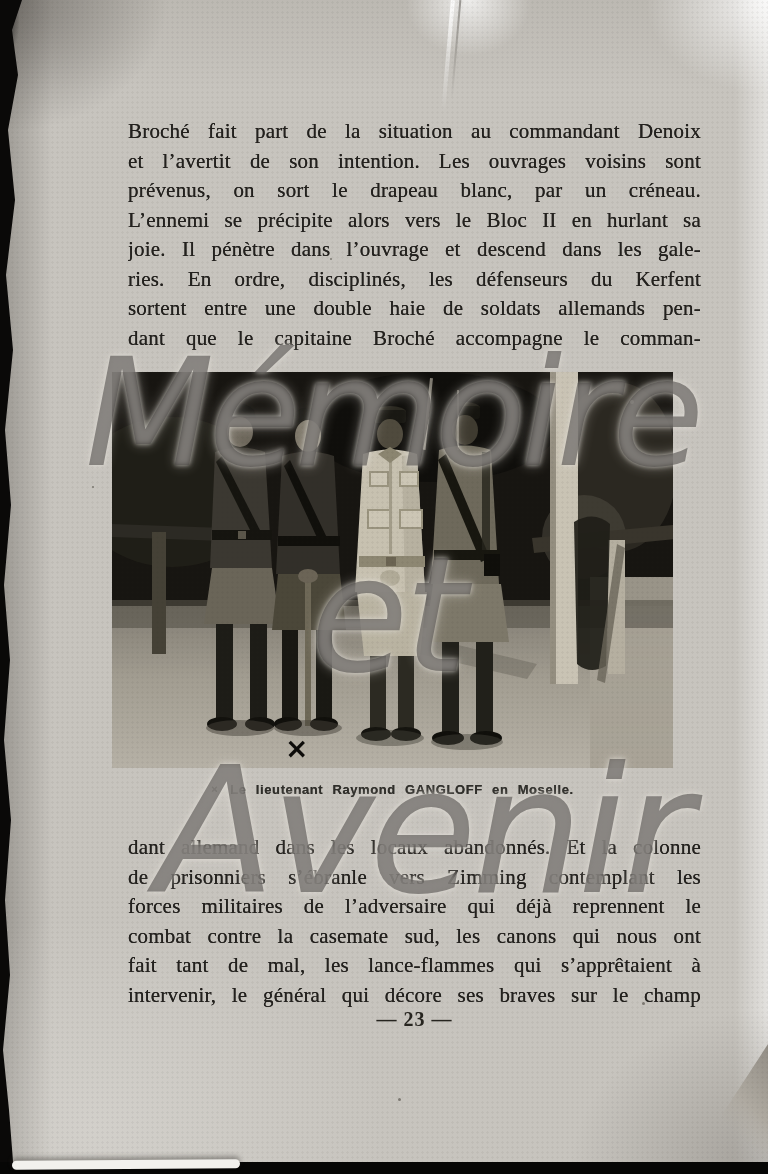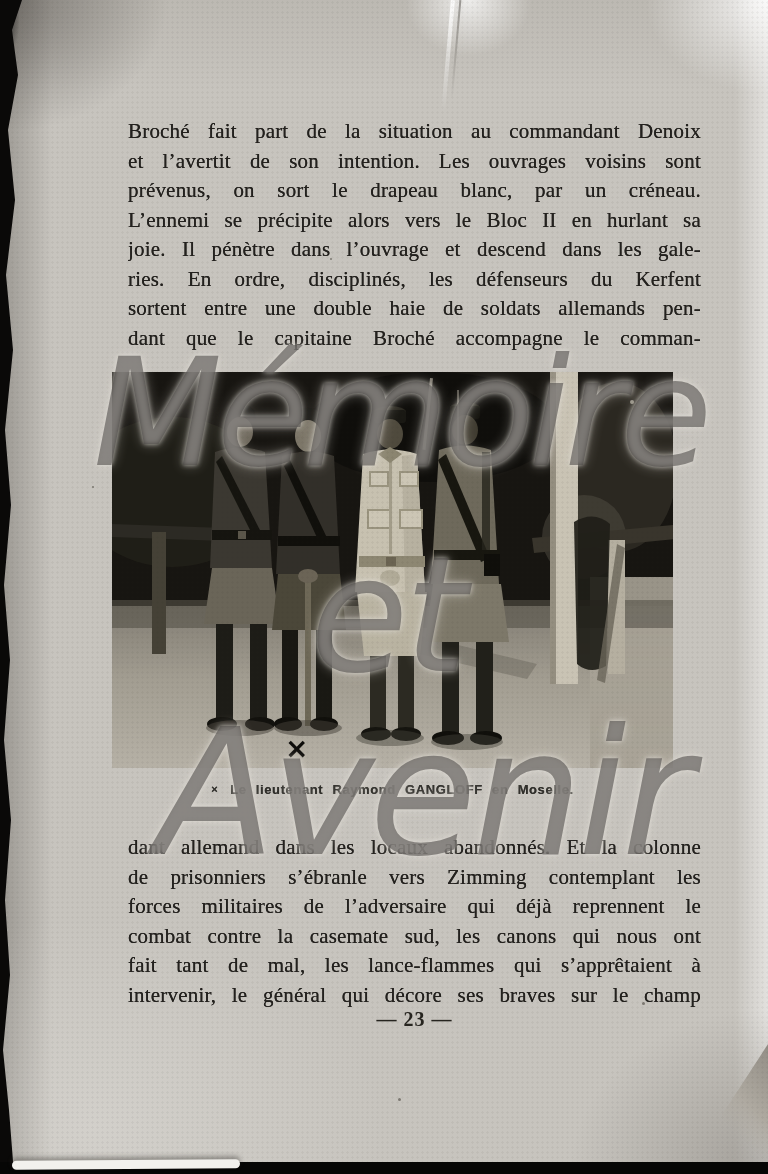--- a/index.html
+++ b/index.html
@@ -73,23 +73,23 @@
   }
   
   .photo{position:absolute;left:112px;top:372px;width:561px;height:396px;z-index:8;}
   
   .wm{
     position:absolute;z-index:30;pointer-events:none;white-space:nowrap;
     font-family:"DejaVu Sans",sans-serif;font-style:italic;font-weight:400;line-height:1;
     color:rgba(75,73,70,0.58);
     text-shadow:0 0 5px rgba(228,225,218,0.70), 0 0 13px rgba(228,225,218,0.42);
   }
-  .wm1{left:93px;top:338px;font-size:150px;letter-spacing:-6px;}
+  .wm1{left:85px;top:338px;font-size:150px;letter-spacing:-6px;}
   .wm2{left:310px;top:536px;font-size:160px;letter-spacing:-4px;}
-  .wm3{left:156px;top:706px;font-size:175px;letter-spacing:-5px;}
+  .wm3{left:156px;top:744px;font-size:175px;letter-spacing:-5px;}
 </style>
 </head>
 <body>
 
 <div class="paper"></div>
 
 <div class="speck" style="left:642px;top:1002px;width:3px;height:3px;"></div>
 <div class="speck" style="left:398px;top:1098px;width:3px;height:3px;"></div>
 <div class="speck" style="left:92px;top:486px;width:2px;height:2px;"></div>
 <div class="speck" style="left:330px;top:258px;width:2px;height:2px;"></div>

